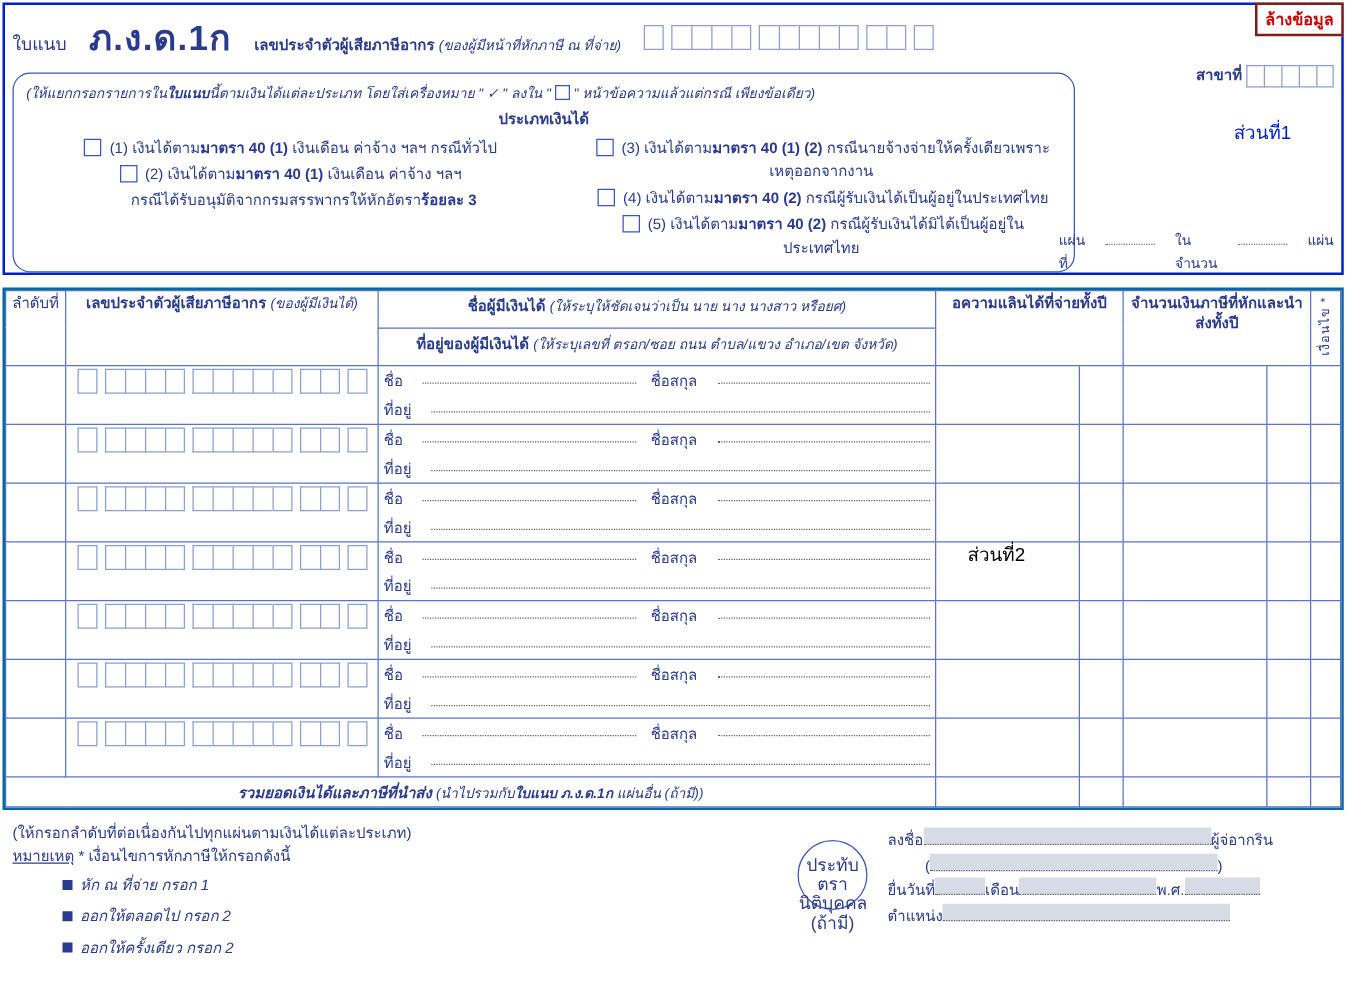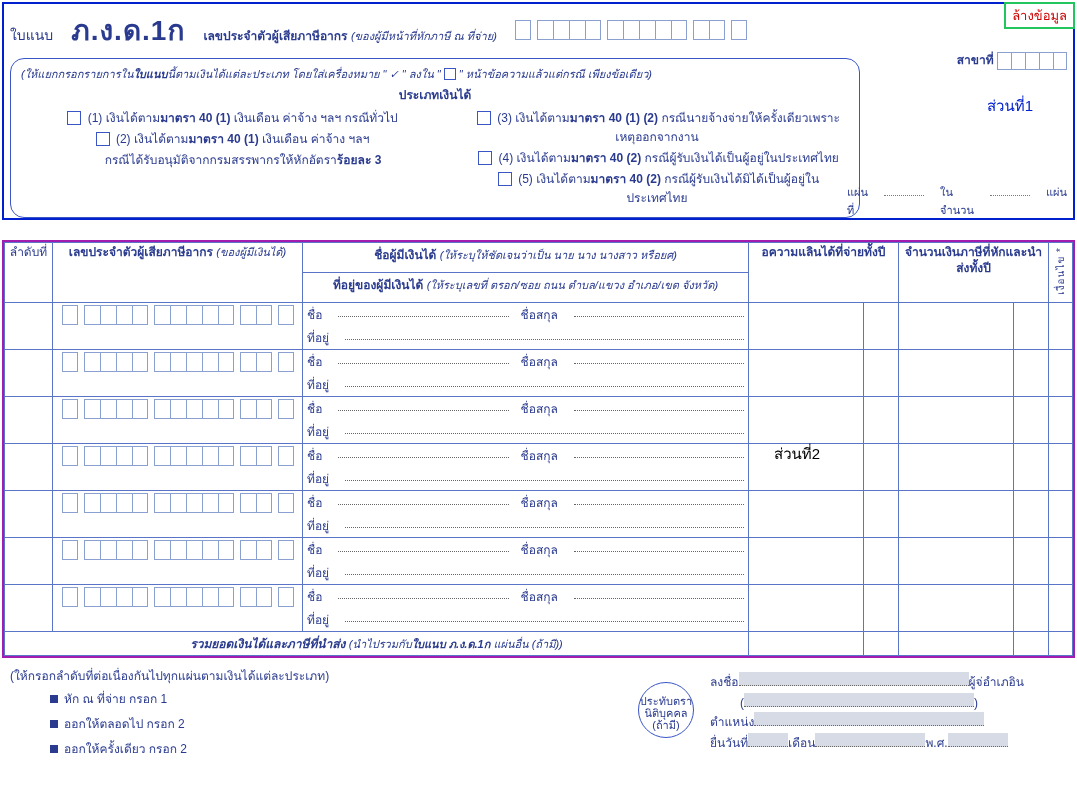--- a/index.html
+++ b/index.html
@@ -13,23 +13,23 @@
     background: #fff;
   }
   .outer-blue {
     border: 2px solid #0020d0;
     padding: 4px 6px 0 6px;
     position: relative;
   }
   .clear-btn {
     position: absolute;
     right: -2px; top: -2px;
-    border: 2px solid #22c55e;
+    border: 2px solid #7f1d1d;
     color: #c00;
-    font-weight: normal;
+    font-weight: bold;
     font-size: 13px;
     padding: 1px 6px;
     background: #fff;
     cursor: pointer;
     margin-left: 36px;
   }
   .title-row { display: flex; align-items: baseline; gap: 18px; }
   .form-title { font-size: 14px; }
   .form-code { font-size: 28px; font-weight: bold; letter-spacing: 1px; }
   .sub-label { font-size: 12px; font-weight: bold; }
@@ -60,22 +60,22 @@
   }
   .cols2 { display:flex; gap:24px; }
   .col-a { flex:0 0 420px;}
   .col-b { flex:1;}
   .line { margin:2px 0;text-align:center; }
   .sheet-row { position:absolute; right:6px; bottom:-1px; font-size:11px; width:220px; display:flex; gap:16px; align-items:baseline;}
   .uline { display:inline-block; border-bottom:1px dotted #7a7a7a; min-width:40px; height:12px;}
 
   
   .outer-red {
-    border: 2px solid #a21caf;
-    margin-top: 20px;
+    border: 2px solid #0369a1;
+    margin-top: 10px;
   }
   table.grid { border-collapse: collapse; width:100%; }
   table.grid th, table.grid td {
     border: 1px solid #5a74c7;
     padding: 2px 4px;
     vertical-align: top;
     font-weight: normal;
     text-align: center;
   }
   table.grid th { font-size:12px; }
@@ -108,21 +108,21 @@
     position:absolute;
   }
   .total-row td { font-style:italic; text-align:right; padding-right:10px;}
   .footer-area { display:flex; margin-top:4px; gap:10px;}
   .foot-left { flex:0 0 620px; padding:4px 8px; font-size:12px;}
   .foot-left .note-title { }
   .foot-left .note-label { text-decoration:underline;}
   .bullet { display:inline-block; width:8px; height:8px; background:#2a3b8f; margin-right:6px;}
   .stamp {
     width:56px; height:56px; border:1px solid #3a55c5; border-radius:50%;
-    font-size:11px; text-align:center; padding-top:12px; line-height:1.1;
+    font-size:14px; text-align:center; padding-top:12px; line-height:1.1;
     margin:20px 6px 0 6px;
   }
   .foot-right { flex:1; padding:8px 6px 0 0; font-size:12px;}
   .sig-line { display:flex; align-items:baseline; margin:2px 0;}
   .grey-fill { display:inline-block; background:#d7dbe6; border-bottom:1px dotted #666; height:14px;}
   .w40{width:40px;} .w60{width:60px;} .w110{width:110px;} .w230{width:230px;}
   .branch-small .cell{width:14px;height:18px;}
 </style>
 </head>
 <body>
@@ -584,46 +584,50 @@
         <td></td>
       </tr>
     </tbody>
   </table>
   <div class="section2-label" style="left:770px; top:200px;">ส่วนที่2</div>
 </div>
 
 <div class="footer-area">
   <div class="foot-left">
     <div class="note-title">(ให้กรอกลำดับที่ต่อเนื่องกันไปทุกแผ่นตามเงินได้แต่ละประเภท)</div>
-    <div style="padding-left:40px; margin-top:4px;">
+    <div>
+      <span class="note-label">หมายเหตุ</span>
+      <span> * เงื่อนไขการหักภาษีให้กรอกดังนี้</span>
+    </div>
+    <div style="padding-left:40px; margin-top:4px;font-style:italic;">
       <div><span class="bullet"></span><span>หัก ณ ที่จ่าย กรอก 1</span></div>
       <div style="margin-top:6px;"><span class="bullet"></span><span>ออกให้ตลอดไป กรอก 2</span></div>
       <div style="margin-top:6px;"><span class="bullet"></span><span>ออกให้ครั้งเดียว กรอก 2</span></div>
     </div>
   </div>
   <div class="stamp">
     <div>ประทับตรา</div>
     <div>นิติบุคคล</div>
     <div>(ถ้ามี)</div>
   </div>
   <div class="foot-right">
     <div class="sig-line">
       <span>ลงชื่อ</span>
       <span class="grey-fill w230"></span>
-      <span>ผู้จ่อำเภอิน</span>
+      <span>ผู้จ่อากริน</span>
     </div>
     <div class="sig-line" style="padding-left:30px;">
       (<span class="grey-fill w230"></span>)
-    </div>
-    <div class="sig-line">
-      <span>ตำแหน่ง</span>
-      <span class="grey-fill w230"></span>
     </div>
     <div class="sig-line">
       <span>ยื่นวันที่</span>
       <span class="grey-fill w40"></span>
       <span>เดือน</span>
       <span class="grey-fill w110"></span>
       <span>พ.ศ.</span>
       <span class="grey-fill w60"></span>
     </div>
+    <div class="sig-line">
+      <span>ตำแหน่ง</span>
+      <span class="grey-fill w230"></span>
+    </div>
   </div>
 </div>
 
 </body></html>

